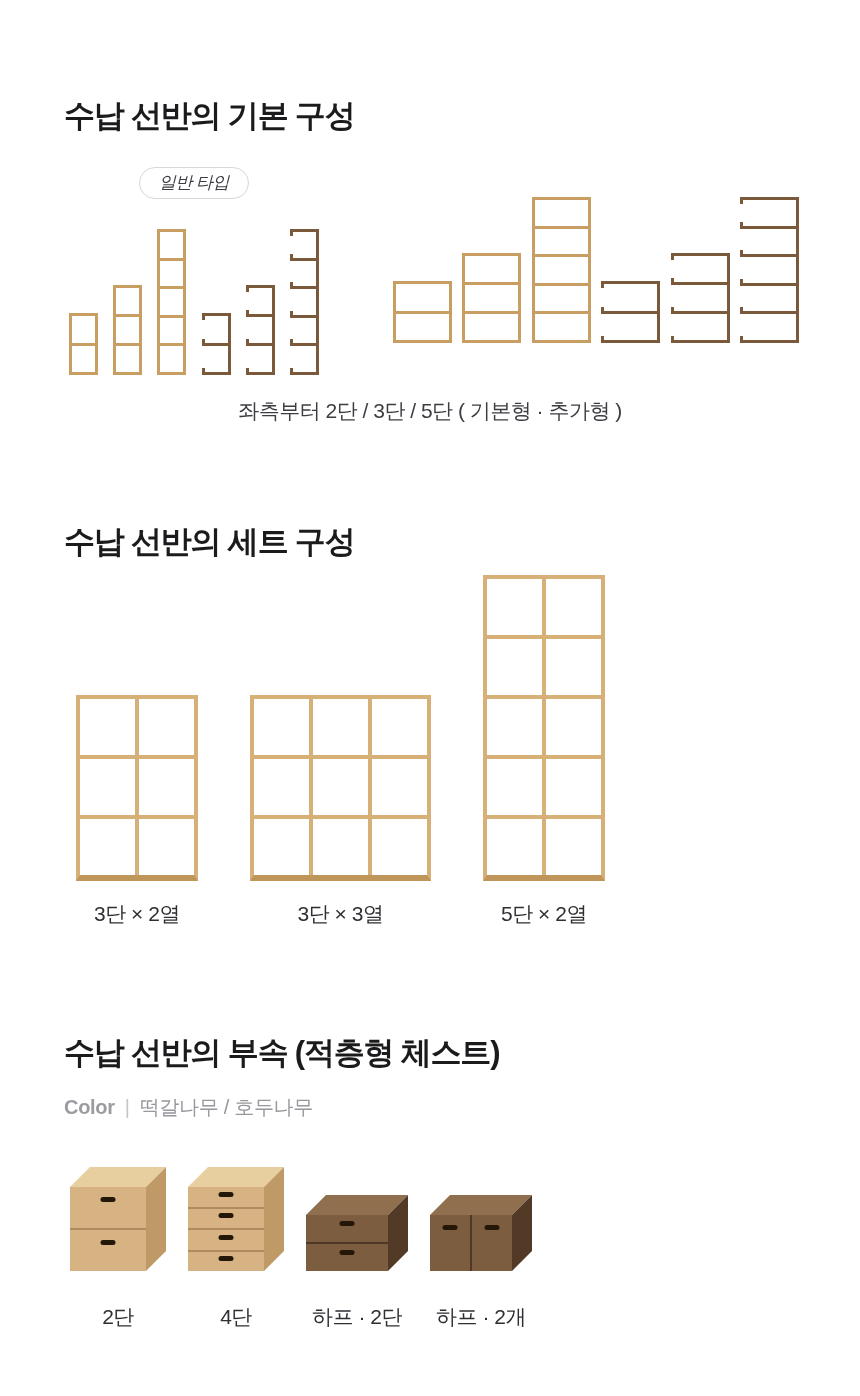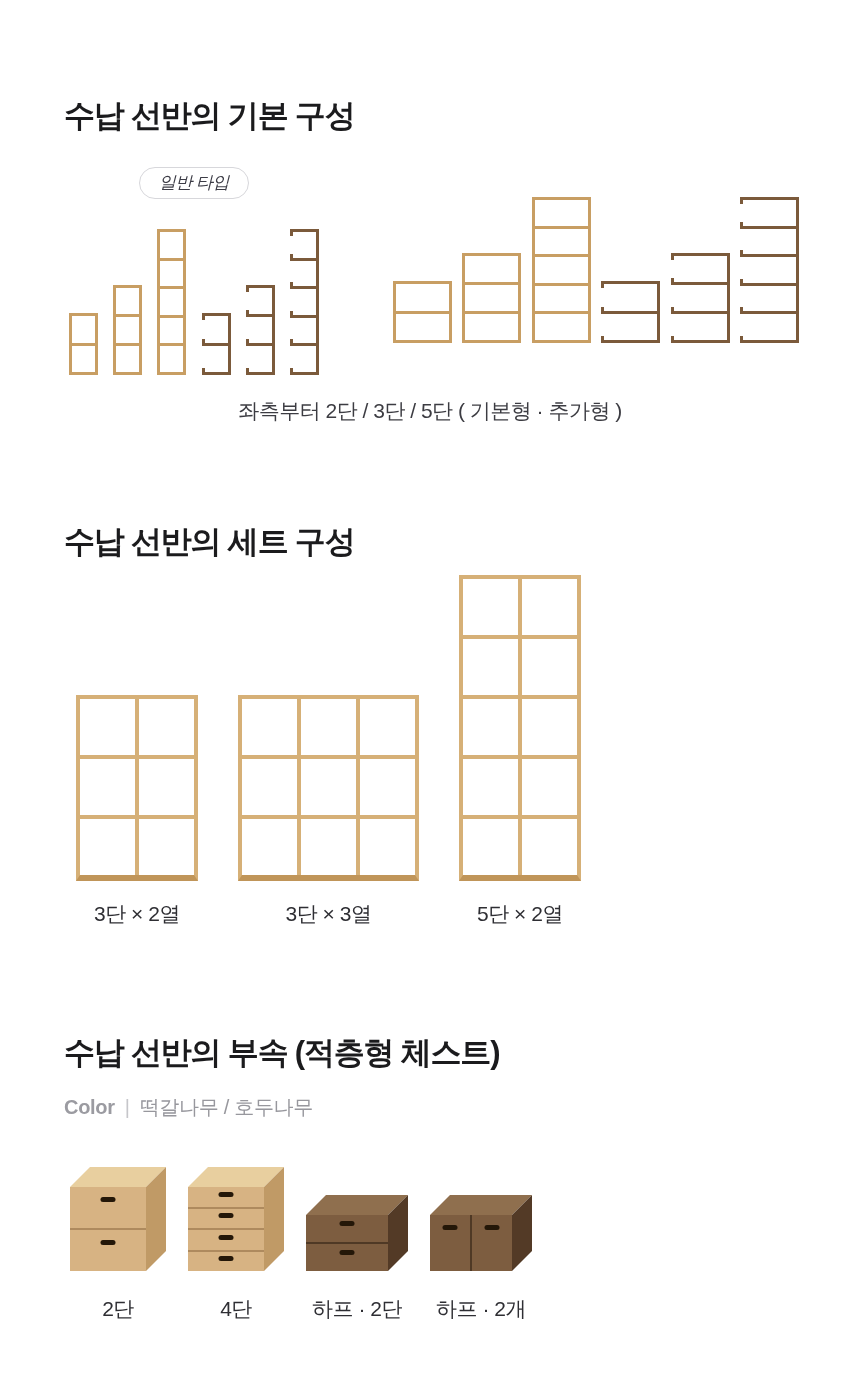--- a/index.html
+++ b/index.html
@@ -17,36 +17,36 @@
   .pill-row{text-align:center;height:32px;}
   .pill{display:inline-block;padding:4px 19px;border:1px solid #d7d7db;border-radius:18px;font-size:17px;line-height:22px;color:#3c3c46;background:#fff;letter-spacing:-0.5px;}
   .units-row{display:flex;justify-content:space-between;align-items:flex-end;height:146px;margin-top:30px;}
   .unit-basic{box-sizing:border-box;display:flex;flex-direction:column;background:#fff;}
   .unit-basic .cell{flex:1;}
   .unit-addon{position:relative;}
   .caption{margin:22px 0 0;text-align:center;font-size:21px;color:#3c3c42;letter-spacing:-0.5px;}
 
   
   .sec-set{margin-top:100px;}
-  .set-row{display:flex;align-items:flex-end;margin:16px 0 0 76px;gap:40px;}
+  .set-row{display:flex;align-items:flex-end;margin:16px 0 0 76px;gap:52px;}
   .set-item{display:flex;flex-direction:column;align-items:center;}
   .set-shelf{display:grid;gap:4px;box-sizing:border-box;}
   .set-cell{background:#fff;}
   .set-label{margin-top:19px;font-size:21px;color:#2e2e33;letter-spacing:-0.5px;}
 
   
   .sec-parts{margin-top:108px;}
   .color-line{margin:24px 0 0 64px;font-size:20px;letter-spacing:-0.3px;}
   .c-label{color:#9b9ba1;font-weight:700;}
   .c-sep{color:#c6c6ca;margin:0 10px;font-weight:400;}
   .c-val{color:#97979d;}
   .chest-row{display:flex;align-items:flex-end;margin:46px 0 0 70px;gap:22px;}
   .chest-item{display:flex;flex-direction:column;align-items:center;}
   .chest{position:relative;}
-  .chest-label{margin-top:24px;font-size:21px;color:#2e2e33;letter-spacing:-0.5px;white-space:nowrap;}
+  .chest-label{margin-top:32px;font-size:21px;color:#2e2e33;letter-spacing:-0.5px;white-space:nowrap;}
 </style>
 </head>
 <body>
 
 <div class="page">
 
   <section class="sec-basic">
     <h2 class="sec-title">수납 선반의 기본 구성</h2>
     <div class="groups" id="basic-groups">
         <div class="group regular">

